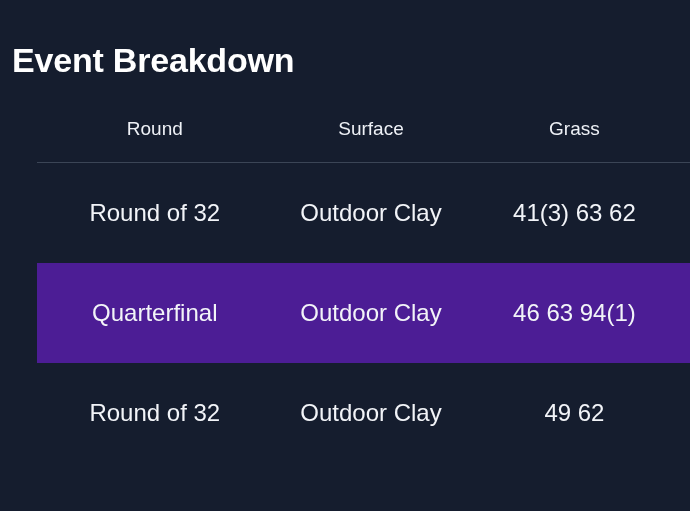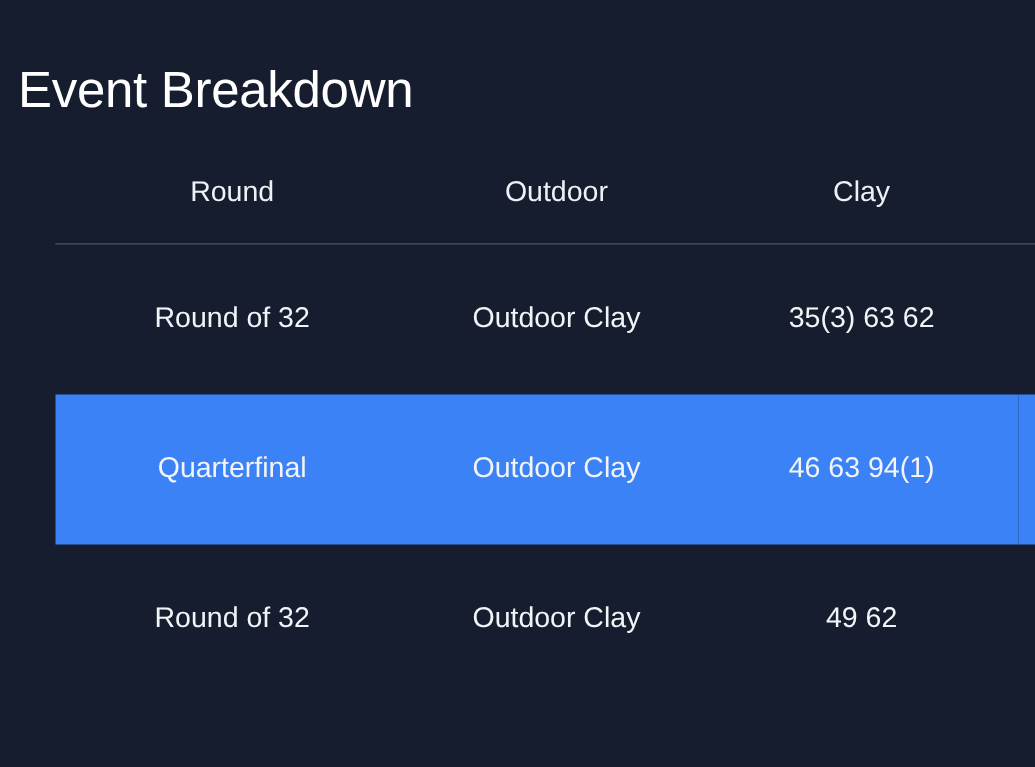--- a/index.html
+++ b/index.html
@@ -21,21 +21,21 @@
     height: 511px;
     overflow: hidden;
   }
 
   
   .page-title {
     position: absolute;
     left: 12px;
     top: 18px;
     font-size: 34px;
-    font-weight: normal;
+    font-weight: bold;
     color: #ffffff;
     letter-spacing: -0.2px;
     white-space: nowrap;
   }
 
   
   .table-wrap {
     position: absolute;
     left: 0;
     top: 118px;
@@ -65,30 +65,30 @@
   }
 
   .header-row th {
     border-bottom: 1px solid #3b4556;
   }
   .header-row th.no-rule {
     border-bottom: none;
   }
 
   .results-table td {
-    font-size: 19px;
+    font-size: 24px;
     color: #f2f4f8;
     text-align: center;
     height: 98px;
     vertical-align: middle;
     white-space: nowrap;
   }
 
   tr.row-striped td {
-    background: #3b82f6;
+    background: #4c1d95;
   }
   tr.row-striped td.edge-pad {
     background: transparent;
   }
 
   .view-cell {
     text-align: left;
     padding-left: 22px;
   }
 </style>
@@ -106,33 +106,33 @@
         <col class="c-round">
         <col class="c-surface">
         <col class="c-score">
         <col class="c-view">
       </colgroup>
 
       <thead>
         <tr class="header-row">
           <th class="no-rule"></th>
           <th>Round</th>
-          <th>Outdoor</th>
-          <th>Clay</th>
+          <th>Surface</th>
+          <th>Grass</th>
           <th>View</th>
         </tr>
       </thead>
 
       <tbody>
 
         <tr>
           <td class="edge-pad"></td>
           <td>Round of 32</td>
           <td>Outdoor Clay</td>
-          <td>35(3) 63 62</td>
+          <td>41(3) 63 62</td>
           <td class="view-cell">
             
           </td>
         </tr>
 
         <tr class="row-striped">
           <td class="edge-pad"></td>
           <td>Quarterfinal</td>
           <td>Outdoor Clay</td>
           <td>46 63 94(1)</td>

